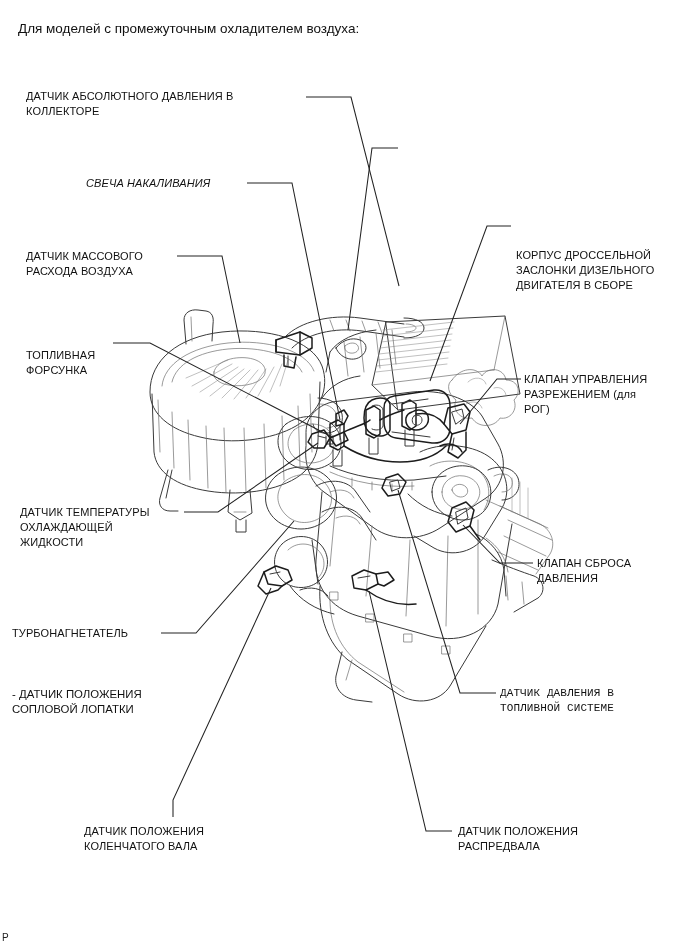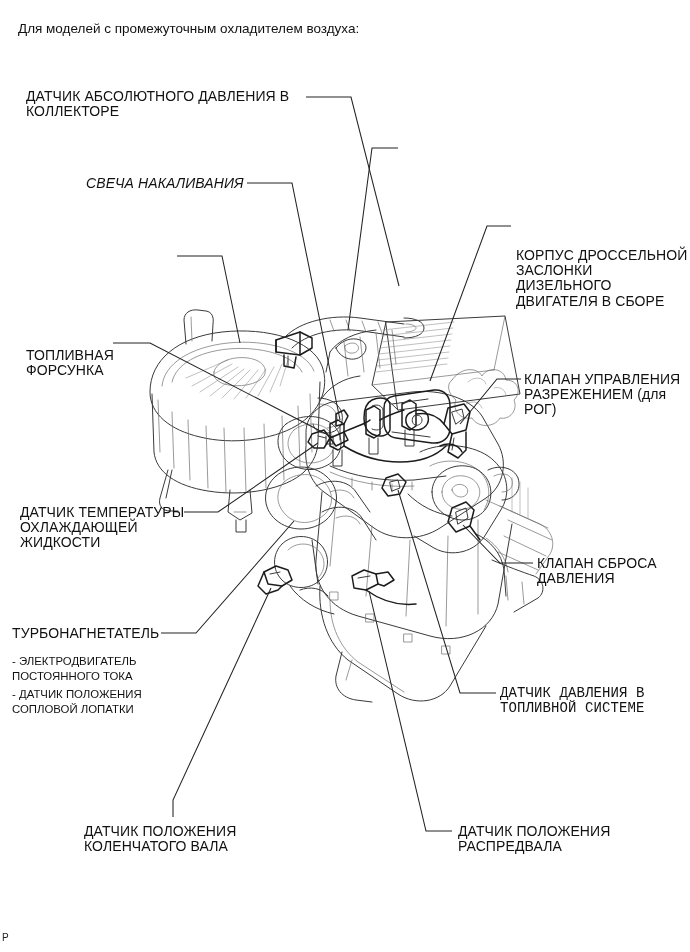--- a/index.html
+++ b/index.html
@@ -23,21 +23,21 @@
     position: absolute;
     left: 18px;
     top: 20px;
     font-size: 13.5px;
     line-height: 17px;
     color: #111;
     white-space: nowrap;
   }
   .callout {
     position: absolute;
-    font-size: 14px;
+    font-size: 11px;
     line-height: 15.2px;
     letter-spacing: 0.1px;
     color: #111;
     white-space: pre-line;
   }
   .sub-line {
     position: absolute;
     font-size: 11.4px;
     line-height: 15.2px;
     color: #111;
@@ -346,38 +346,38 @@
     <path class="leader" d="M 173 817 L 173 800 L 271 588"></path>
     <path class="leader" d="M 452 831 L 426 831 L 369 591"></path>
   </svg>
 
   <div class="callout" style="left:26px;  top:89px;">ДАТЧИК АБСОЛЮТНОГО ДАВЛЕНИЯ В
 КОЛЛЕКТОРЕ</div>
   <div class="callout" style="left:86px;  top:176px;font-style:italic;">СВЕЧА НАКАЛИВАНИЯ</div>
   <div class="callout" style="left:516px; top:219px;margin-top:29px;">КОРПУС ДРОССЕЛЬНОЙ
 ЗАСЛОНКИ ДИЗЕЛЬНОГО
 ДВИГАТЕЛЯ В СБОРЕ</div>
+  <div class="callout" style="left:26px;  top:249px;">ДАТЧИК МАССОВОГО
+РАСХОДА ВОЗДУХА</div>
   <div class="callout" style="left:26px;  top:348px;">ТОПЛИВНАЯ
 ФОРСУНКА</div>
   <div class="callout" style="left:20px;  top:505px;">ДАТЧИК ТЕМПЕРАТУРЫ
 ОХЛАЖДАЮЩЕЙ
 ЖИДКОСТИ</div>
   <div class="callout" style="left:524px; top:372px;">КЛАПАН УПРАВЛЕНИЯ
 РАЗРЕЖЕНИЕМ (для
 РОГ)</div>
   <div class="callout" style="left:537px; top:556px;">КЛАПАН СБРОСА
 ДАВЛЕНИЯ</div>
   <div class="callout" style="left:12px;  top:626px;">ТУРБОНАГНЕТАТЕЛЬ</div>
   <div class="callout" style="left:500px; top:686px;font-family:Liberation Mono, monospace;">ДАТЧИК ДАВЛЕНИЯ В
 ТОПЛИВНОЙ СИСТЕМЕ</div>
   <div class="callout" style="left:84px;  top:824px;">ДАТЧИК ПОЛОЖЕНИЯ
 КОЛЕНЧАТОГО ВАЛА</div>
   <div class="callout" style="left:458px; top:824px;">ДАТЧИК ПОЛОЖЕНИЯ
 РАСПРЕДВАЛА</div>
 
-  <div class="sub-line" style="left:12px; top:654px;">- ЭЛЕКТРОДВИГАТЕЛЬ
-ПОСТОЯННОГО ТОКА</div>
   <div class="sub-line" style="left:12px; top:687px;">- ДАТЧИК ПОЛОЖЕНИЯ
 СОПЛОВОЙ ЛОПАТКИ</div>
 
   <div id="corner-mark">P</div>
 
 </div>
 
 </body></html>

